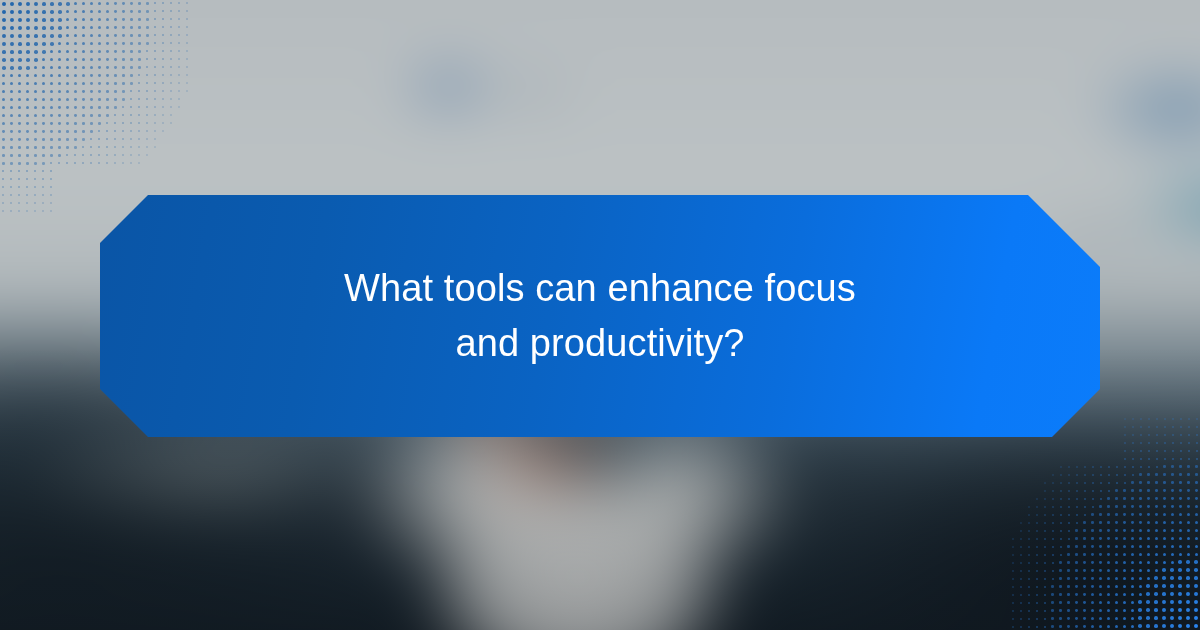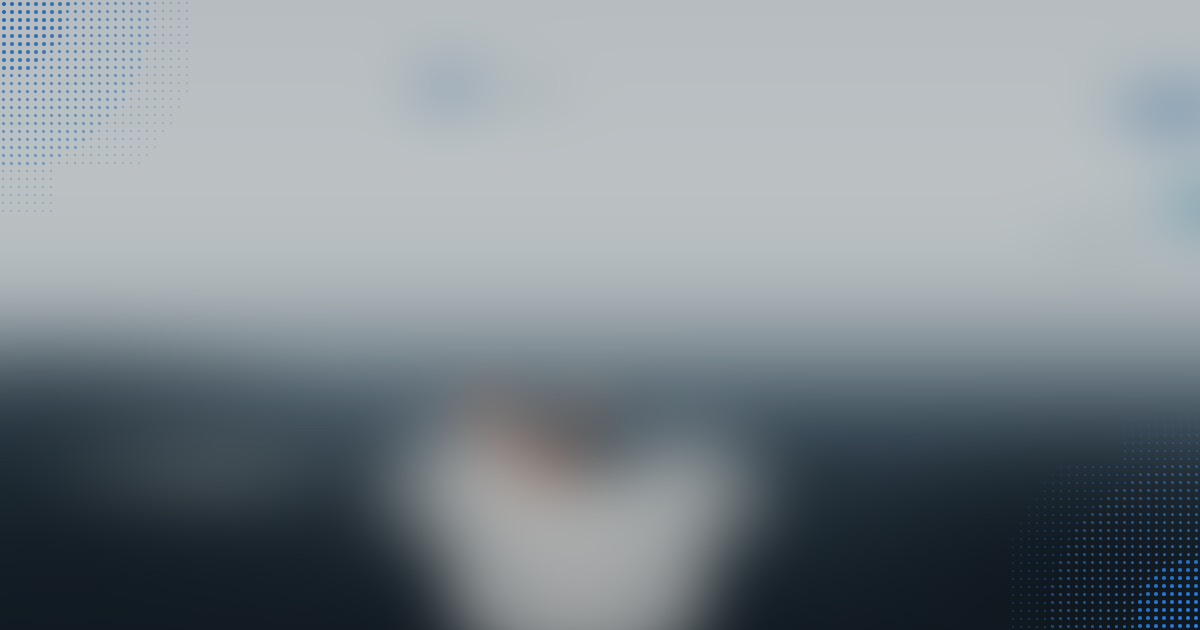--- a/index.html
+++ b/index.html
@@ -1175,14 +1175,17 @@
       <span class="dot" style="width: 1.98277px; height: 1.98277px; background: rgb(43, 134, 239); opacity: 0.243; right: 18px; bottom: 210px;"></span>
       <span class="dot" style="width: 1.96897px; height: 1.96897px; background: rgb(43, 134, 239); opacity: 0.239; right: 26px; bottom: 210px;"></span>
       <span class="dot" style="width: 1.95008px; height: 1.95008px; background: rgb(43, 134, 239); opacity: 0.232; right: 34px; bottom: 210px;"></span>
       <span class="dot" style="width: 1.92598px; height: 1.92598px; background: rgb(43, 134, 239); opacity: 0.224; right: 42px; bottom: 210px;"></span>
       <span class="dot" style="width: 1.8965px; height: 1.8965px; background: rgb(43, 134, 239); opacity: 0.214; right: 50px; bottom: 210px;"></span>
       <span class="dot" style="width: 1.86132px; height: 1.86132px; background: rgb(43, 134, 239); opacity: 0.202; right: 58px; bottom: 210px;"></span>
       <span class="dot" style="width: 1.81985px; height: 1.81985px; background: rgb(43, 134, 239); opacity: 0.188; right: 66px; bottom: 210px;"></span>
       <span class="dot" style="width: 1.77082px; height: 1.77082px; background: rgb(43, 134, 239); opacity: 0.171; right: 74px; bottom: 210px;"></span>
     </div>
 
+  <div id="banner">
+    <div id="banner-title">What tools can enhance focus and productivity?</div>
+  </div>
 
 </div>
 
 </body></html>

